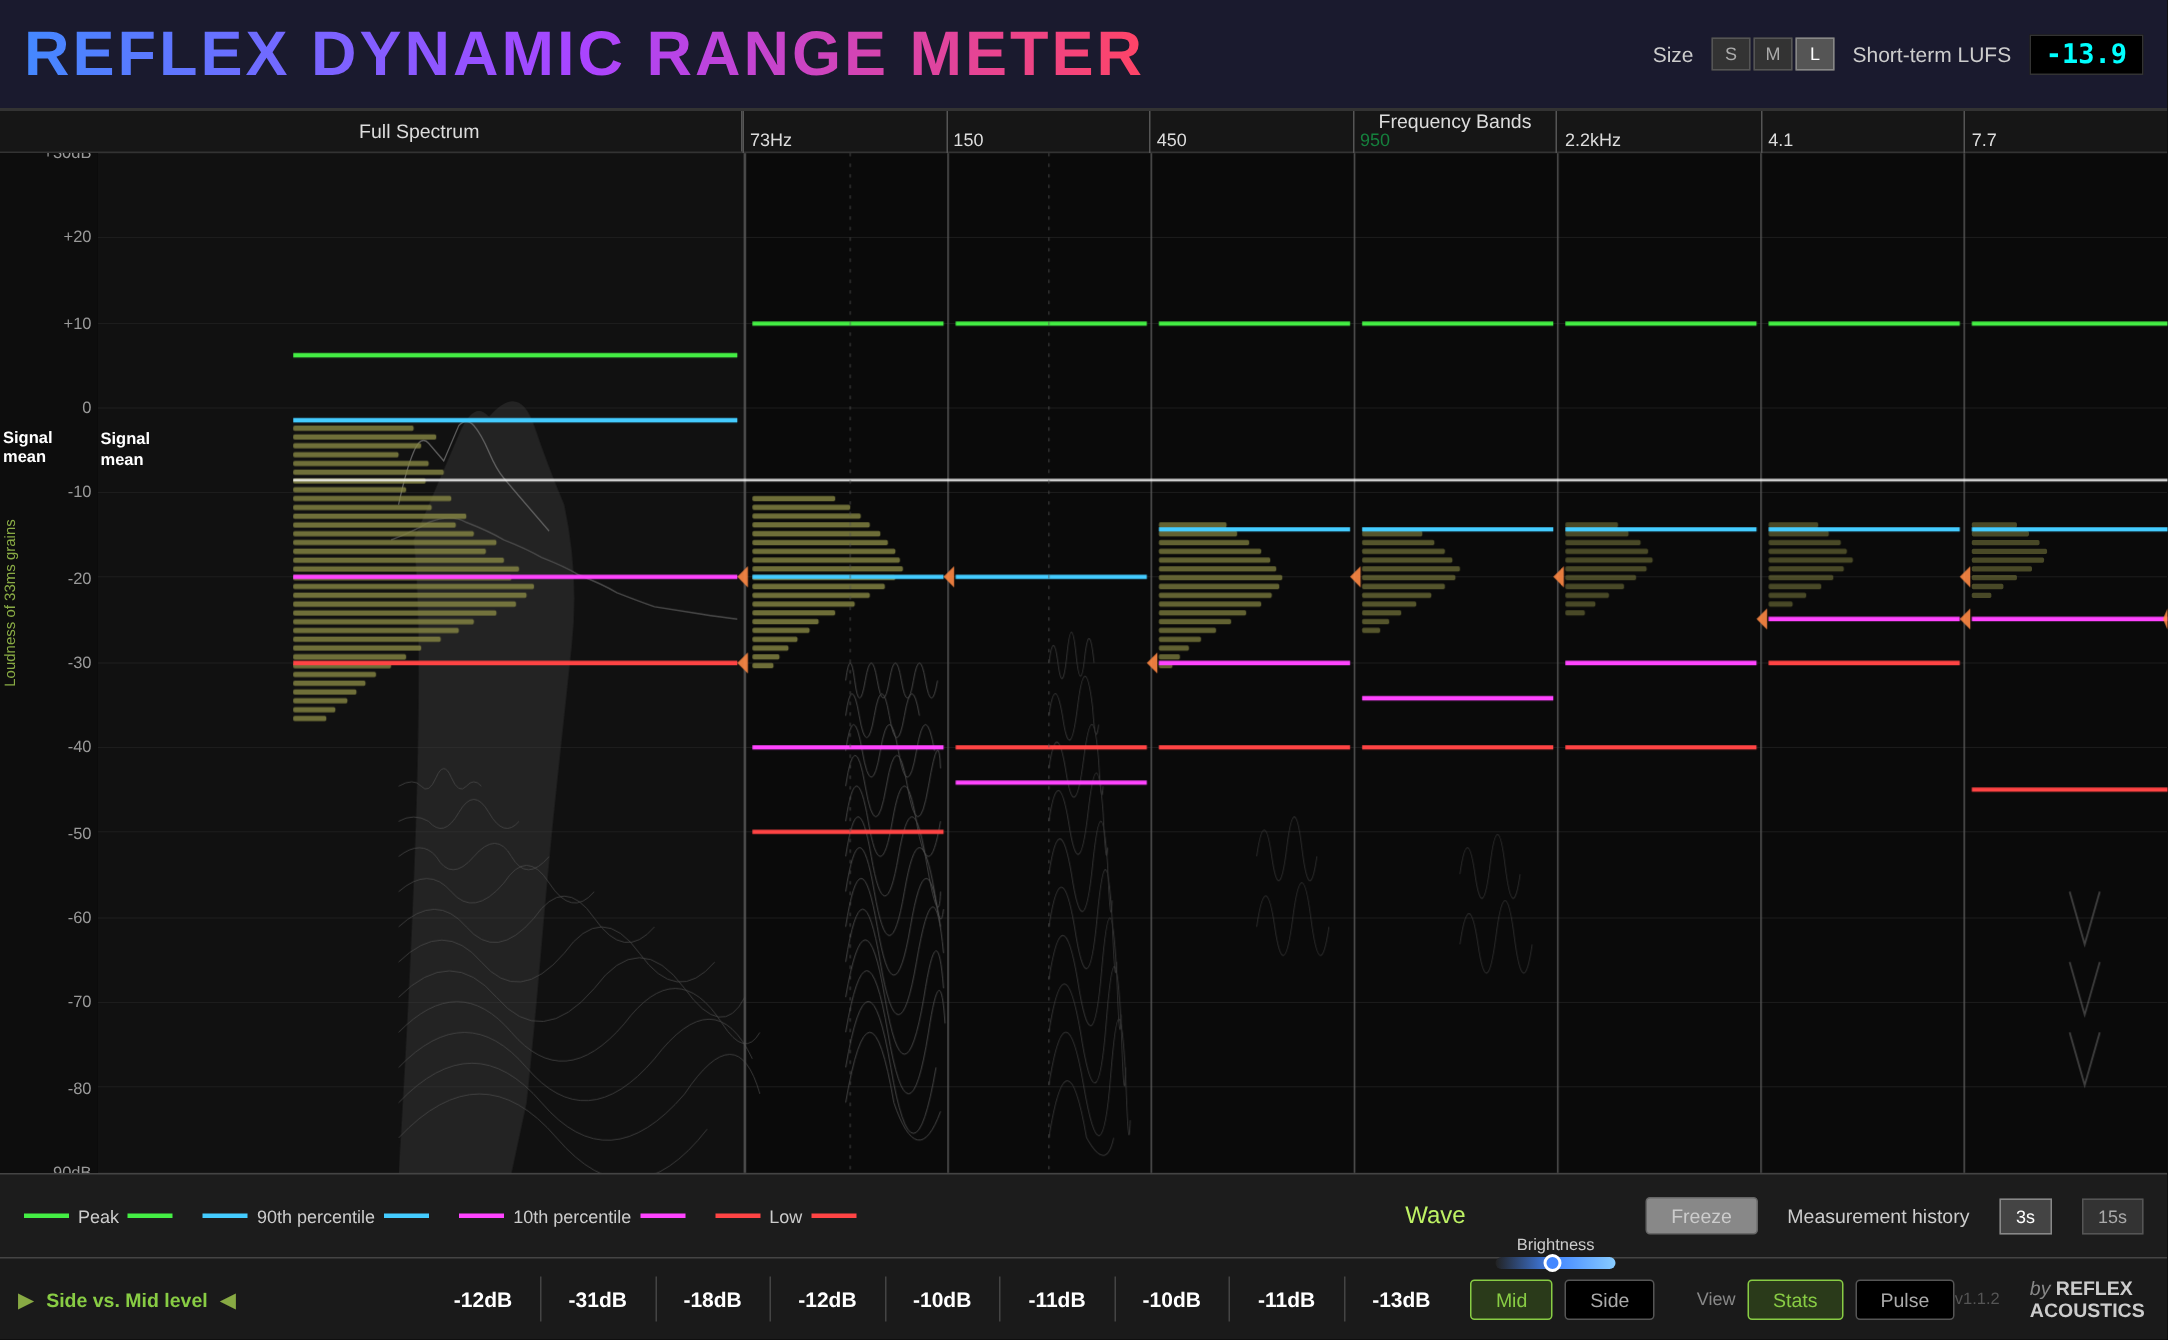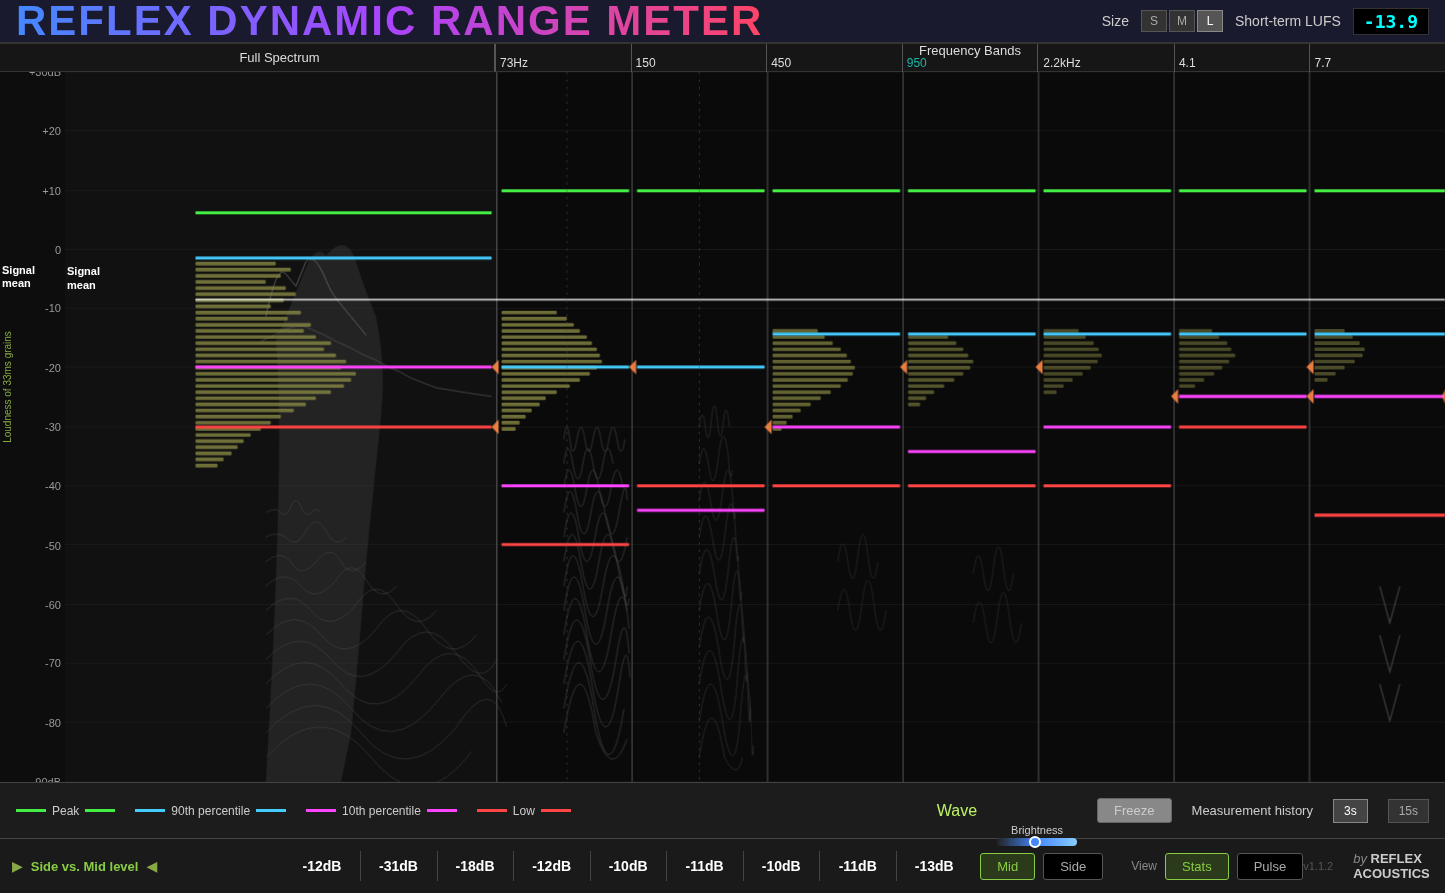--- a/index.html
+++ b/index.html
@@ -12,21 +12,21 @@
       color: #fff;
     }
 
     
     .header {
       background: #1a1a2e;
       padding: 8px 16px;
       display: flex;
       align-items: center;
       justify-content: space-between;
-      height: 44px;
+      height: 74px;
       border-bottom: 2px solid #333;
     }
     .header-title {
       font-size: 42px;
       font-weight: 900;
       background: linear-gradient(to right, #4488ff, #aa44ff, #ff4466);
       -webkit-background-clip: text;
       -webkit-text-fill-color: transparent;
       letter-spacing: 2px;
       text-transform: uppercase;
@@ -262,21 +262,21 @@
           <div style="flex:1; border-left:1px solid #555; display:flex; align-items:flex-end; padding-bottom:2px; padding-left:4px;">
             <span style="color:#ddd; font-size:12px;">73Hz</span>
           </div>
           <div style="flex:1; border-left:1px solid #555; display:flex; align-items:flex-end; padding-bottom:2px; padding-left:4px;">
             <span style="color:#ddd; font-size:12px;">150</span>
           </div>
           <div style="flex:1; border-left:1px solid #555; display:flex; align-items:flex-end; padding-bottom:2px; padding-left:4px;">
             <span style="color:#ddd; font-size:12px;">450</span>
           </div>
           <div style="flex:1; border-left:1px solid #555; display:flex; align-items:flex-end; padding-bottom:2px; padding-left:4px;">
-            <span style="color:#14b8a6; font-size:12px;">950</span>
+            <span style="color:#15803d; font-size:12px;">950</span>
           </div>
           <div style="flex:1; border-left:1px solid #555; display:flex; align-items:flex-end; padding-bottom:2px; padding-left:5px;">
             <span style="color:#ddd; font-size:12px;">2.2kHz</span>
           </div>
           <div style="flex:1; border-left:1px solid #555; display:flex; align-items:flex-end; padding-bottom:2px; padding-left:4px;">
             <span style="color:#ddd; font-size:12px;">4.1</span>
           </div>
           <div style="flex:1; border-left:1px solid #555; display:flex; align-items:flex-end; padding-bottom:2px; padding-left:4px;">
             <span style="color:#ddd; font-size:12px;">7.7</span>
           </div>

